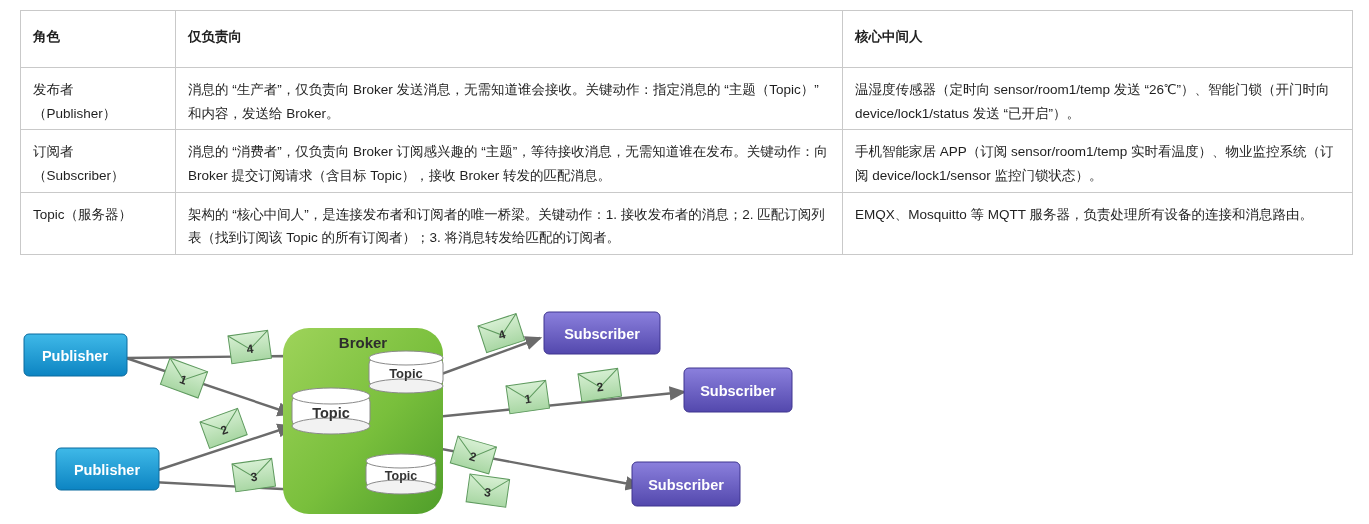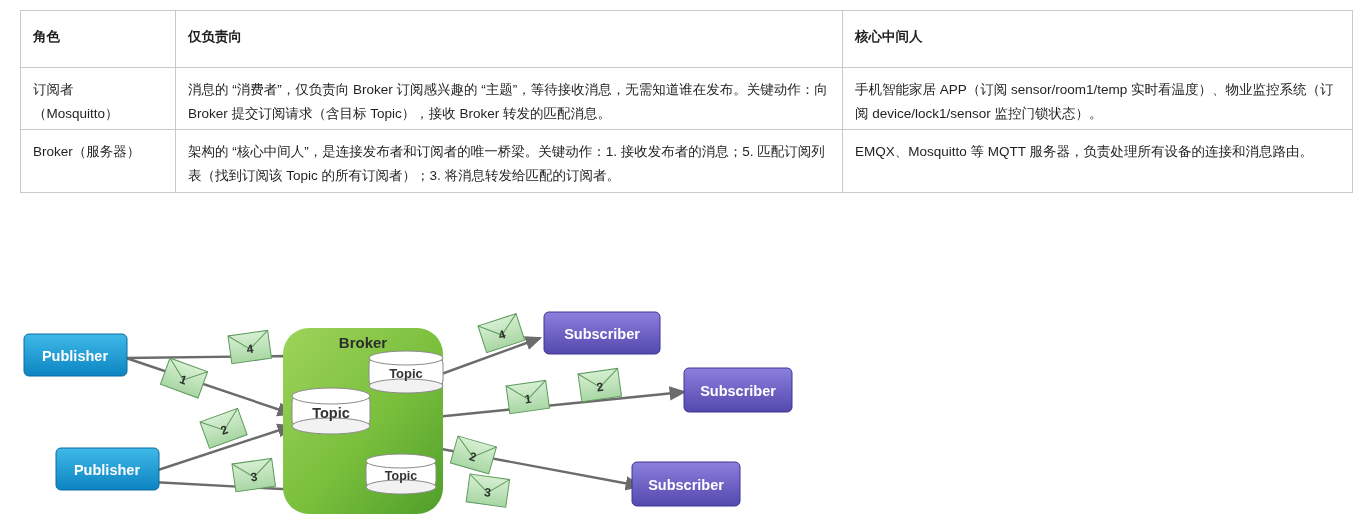--- a/index.html
+++ b/index.html
@@ -79,36 +79,48 @@
       <thead>
         <tr>
           <th>角色</th>
           <th>仅负责向</th>
           <th>核心中间人</th>
         </tr>
       </thead>
       <tbody>
         <tr>
           <td>
+              <span class="cell-text">发布者
+（Publisher）</span>
+            </td>
+          <td>
+              <span class="cell-text">消息的 “生产者”，仅负责向 Broker 发送消息，无需知道谁会接收。关键动作：指定消息的 “主题（Topic）” 和内容，发送给 Broker。</span>
+            </td>
+          <td>
+              <span class="cell-text">温湿度传感器（定时向 sensor/room1/temp 发送 “26℃”）、智能门锁（开门时向 device/lock1/status 发送 “已开启”）。</span>
+            </td>
+        </tr>
+        <tr>
+          <td>
               <span class="cell-text">订阅者
-（Mosquitto）</span>
+（Subscriber）</span>
             </td>
           <td>
               <span class="cell-text">消息的 “消费者”，仅负责向 Broker 订阅感兴趣的 “主题”，等待接收消息，无需知道谁在发布。关键动作：向 Broker 提交订阅请求（含目标 Topic），接收 Broker 转发的匹配消息。</span>
             </td>
           <td>
               <span class="cell-text">手机智能家居 APP（订阅 sensor/room1/temp 实时看温度）、物业监控系统（订阅 device/lock1/sensor 监控门锁状态）。</span>
             </td>
         </tr>
         <tr>
           <td>
-              <span class="cell-text">Broker（服务器）</span>
-            </td>
-          <td>
-              <span class="cell-text">架构的 “核心中间人”，是连接发布者和订阅者的唯一桥梁。关键动作：1. 接收发布者的消息；5. 匹配订阅列表（找到订阅该 Topic 的所有订阅者）；3. 将消息转发给匹配的订阅者。</span>
+              <span class="cell-text">Topic（服务器）</span>
+            </td>
+          <td>
+              <span class="cell-text">架构的 “核心中间人”，是连接发布者和订阅者的唯一桥梁。关键动作：1. 接收发布者的消息；2. 匹配订阅列表（找到订阅该 Topic 的所有订阅者）；3. 将消息转发给匹配的订阅者。</span>
             </td>
           <td>
               <span class="cell-text">EMQX、Mosquitto 等 MQTT 服务器，负责处理所有设备的连接和消息路由。</span>
             </td>
         </tr>
       </tbody>
     </table>
   </div>
 
   <div class="diagram">

